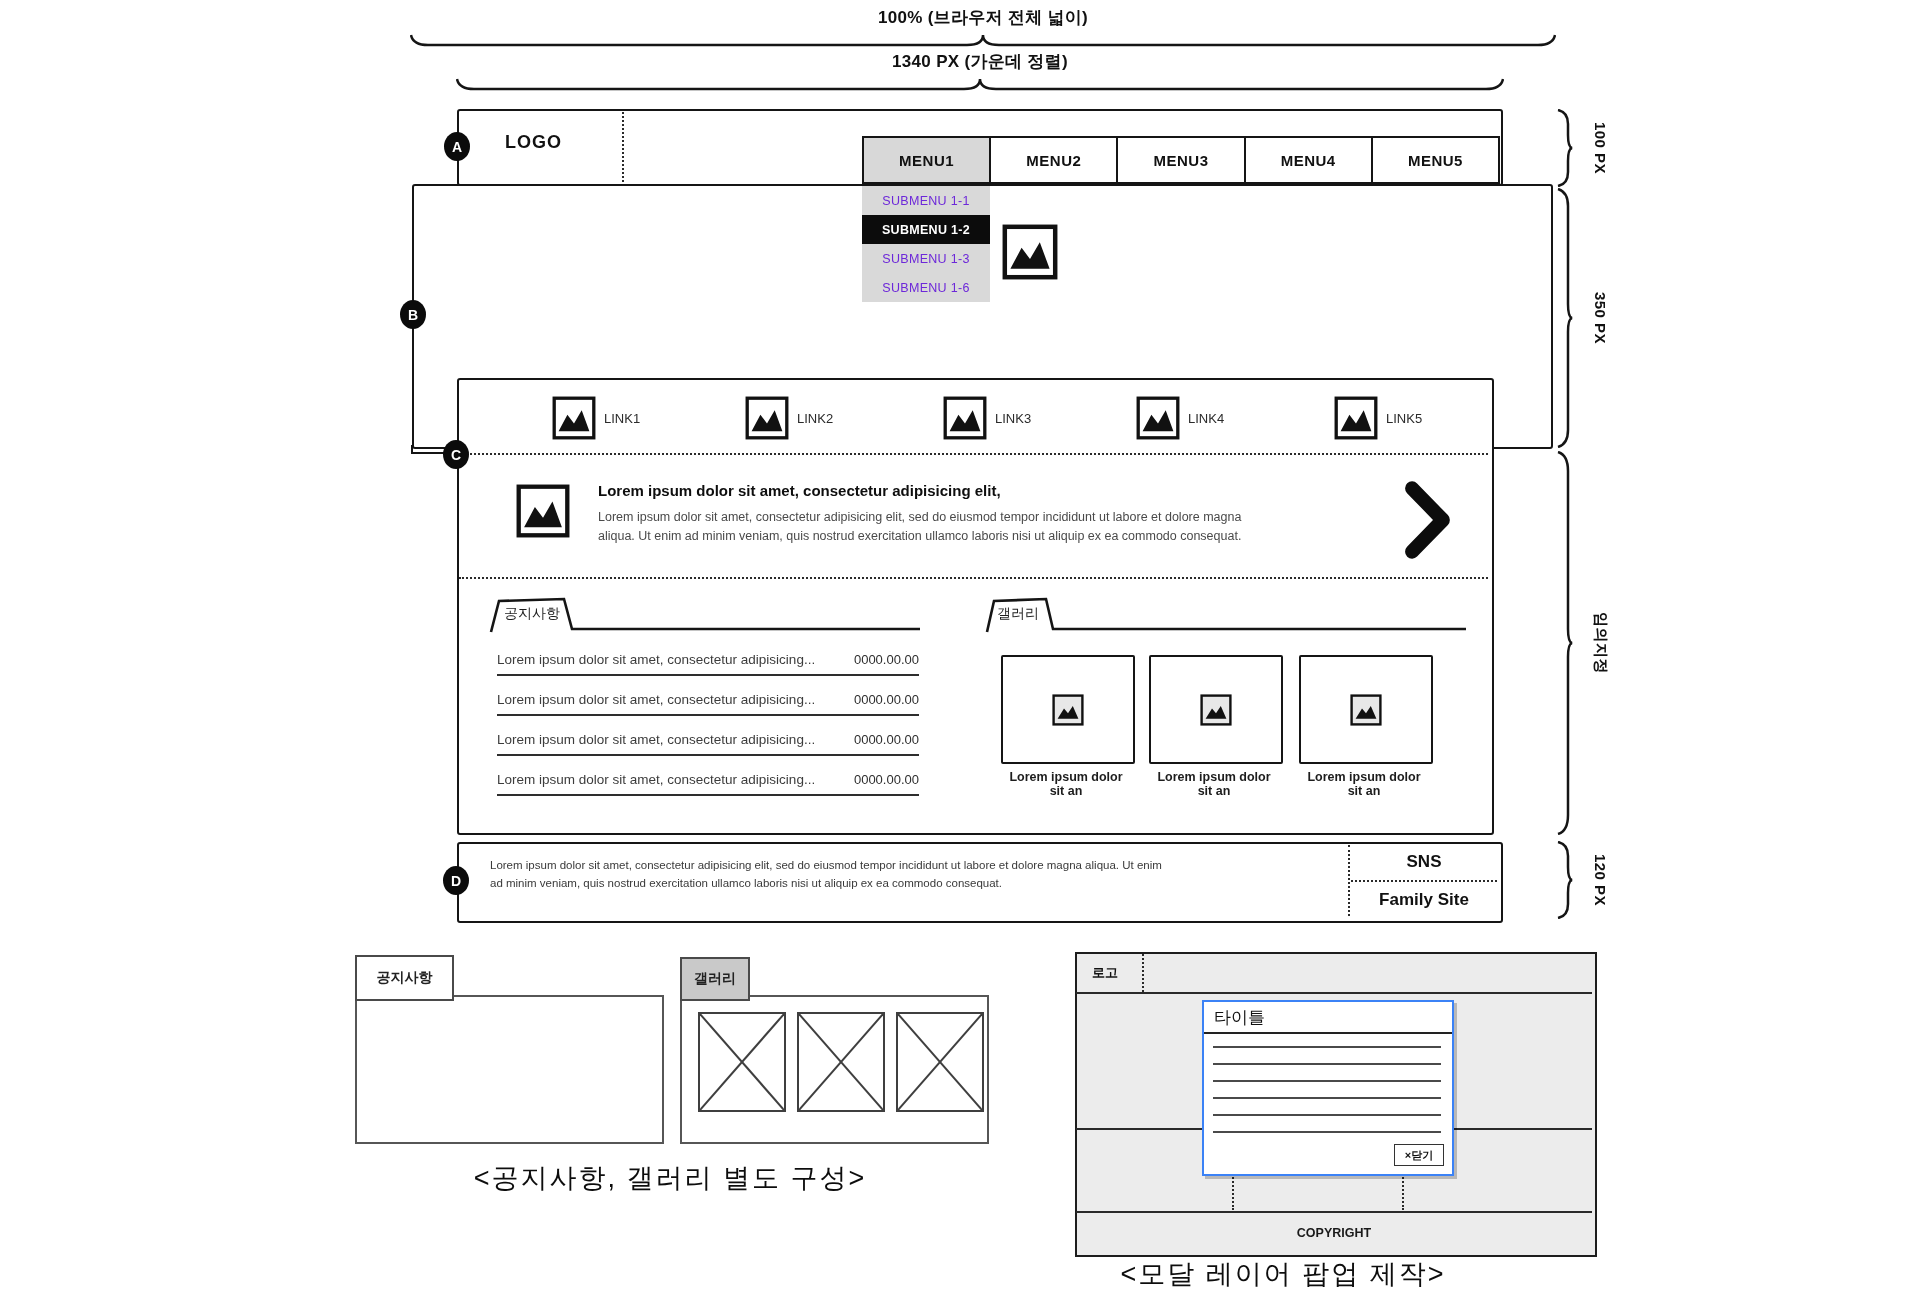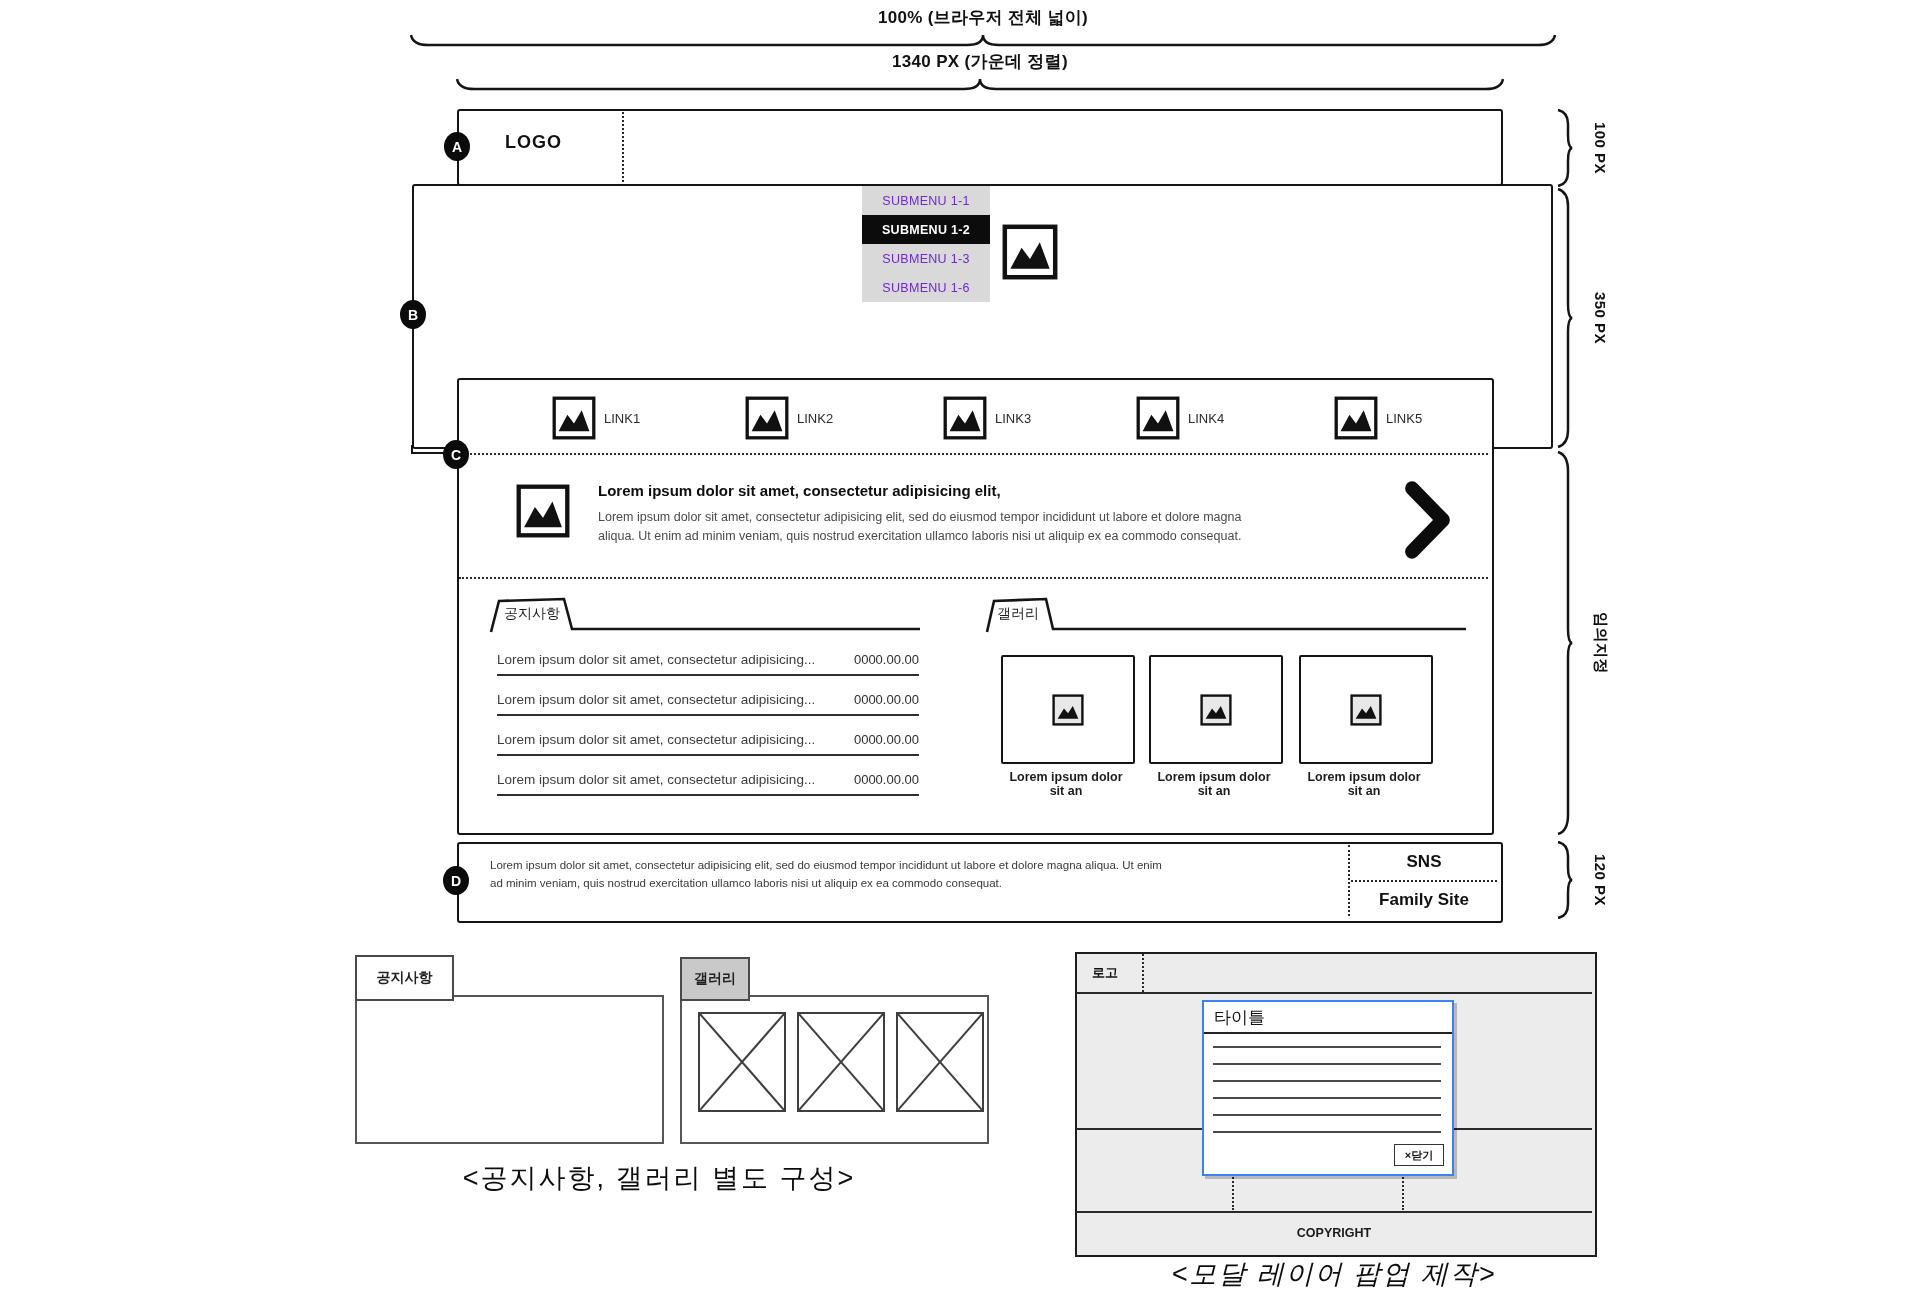--- a/index.html
+++ b/index.html
@@ -73,20 +73,27 @@
       <path d="M1,3 Q3,13 18,13 L508,13 Q524,13 524,3 Q524,13 540,13 L1030,13 Q1045,13 1047,3" fill="none" stroke="#151515" stroke-width="2.5"></path>
     </svg>
   </div>
 
   <div class="box" style="left:412px;top:184px;width:1137px;height:261px;z-index:1;"></div>
   <div class="badge" style="left:400px;top:300px;">B</div>
 
   <div class="box boxw" style="left:457px;top:109px;width:1042px;height:73px;z-index:5;"></div>
   <div class="abs" style="left:505px;top:132px;z-index:6;font-weight:bold;font-size:18px;letter-spacing:1px;">LOGO</div>
   <div class="vdot" style="left:622px;top:112px;height:70px;z-index:6;"></div>
+  <div class="menu-row" style="left:862px;top:136px;width:638px;height:48px;">
+    <div class="menu active">MENU1</div>
+    <div class="menu">MENU2</div>
+    <div class="menu">MENU3</div>
+    <div class="menu">MENU4</div>
+    <div class="menu">MENU5</div>
+  </div>
   <div class="badge" style="left:444px;top:132px;">A</div>
 
   <div class="submenu" style="left:862px;top:186px;width:128px;">
     <div class="subitem">SUBMENU 1-1</div>
     <div class="subitem active">SUBMENU 1-2</div>
     <div class="subitem">SUBMENU 1-3</div>
     <div class="subitem">SUBMENU 1-6</div>
   </div>
   <div class="abs" style="left:1002px;top:224px;z-index:8;">
     <svg width="56" height="56" viewBox="0 0 40 40">
@@ -263,21 +270,21 @@
   </div>
   <div class="xbox" style="left:896px;top:1012px;width:84px;height:96px;">
     <svg width="84" height="96" viewBox="0 0 84 96" preserveAspectRatio="none">
         <line x1="0" y1="0" x2="84" y2="96" stroke="#3f3f3f" stroke-width="2"></line>
         <line x1="84" y1="0" x2="0" y2="96" stroke="#3f3f3f" stroke-width="2"></line>
       </svg>
   </div>
   <div class="mline" style="left:713px;top:1122px;width:56px;height:3px;"></div>
   <div class="mline" style="left:812px;top:1122px;width:56px;height:3px;"></div>
   <div class="mline" style="left:911px;top:1122px;width:56px;height:3px;"></div>
-  <div class="big-caption" style="left:344px;top:1160px;width:630px;">&lt;공지사항, 갤러리 별도 구성&gt;</div>
+  <div class="big-caption" style="left:355px;top:1160px;width:630px;">&lt;공지사항, 갤러리 별도 구성&gt;</div>
 
   <div class="modal-outer" style="left:1075px;top:952px;width:518px;height:301px;"></div>
   <div class="abs" style="left:1092px;top:964px;font-weight:bold;font-size:13px;z-index:3;">로고</div>
   <div class="vdot" style="left:1142px;top:954px;height:38px;z-index:3;"></div>
   <div class="msolid" style="left:1076px;top:992px;width:516px;z-index:3;"></div>
   <div class="msolid" style="left:1076px;top:1128px;width:516px;z-index:3;"></div>
   <div class="vdot" style="left:1232px;top:1130px;height:80px;z-index:3;"></div>
   <div class="vdot" style="left:1402px;top:1130px;height:80px;z-index:3;"></div>
   <div class="msolid" style="left:1076px;top:1211px;width:516px;z-index:3;"></div>
   <div class="copyright" style="left:1075px;top:1226px;width:518px;z-index:3;">COPYRIGHT</div>
@@ -285,15 +292,15 @@
   <div class="modal" style="left:1202px;top:1000px;width:248px;height:172px;">
     <div class="modal-title">타이틀</div>
     <div class="modal-line" style="top:44px;"></div>
     <div class="modal-line" style="top:61px;"></div>
     <div class="modal-line" style="top:78px;"></div>
     <div class="modal-line" style="top:95px;"></div>
     <div class="modal-line" style="top:112px;"></div>
     <div class="modal-line" style="top:129px;"></div>
     <div class="modal-close">×닫기</div>
   </div>
-  <div class="big-caption" style="left:1075px;top:1256px;width:518px;font-style:italic;">&lt;모달 레이어 팝업 제작&gt;</div>
+  <div class="big-caption" style="left:1024px;top:1256px;width:518px;">&lt;모달 레이어 팝업 제작&gt;</div>
 
 </div>
 
 </body></html>

